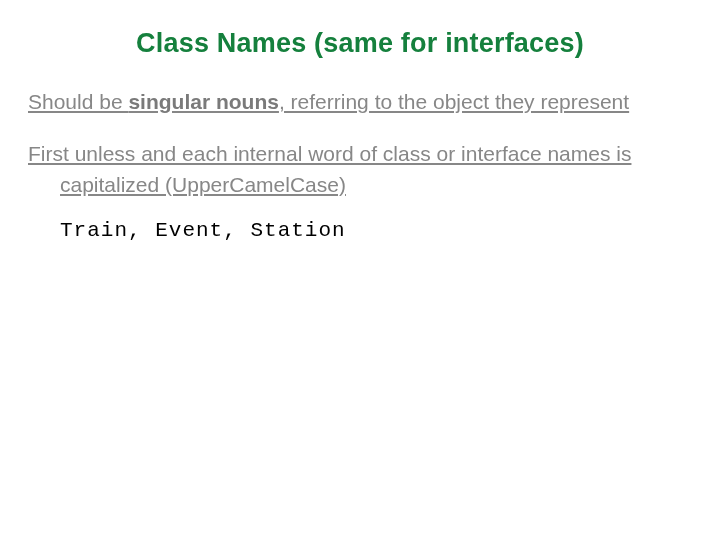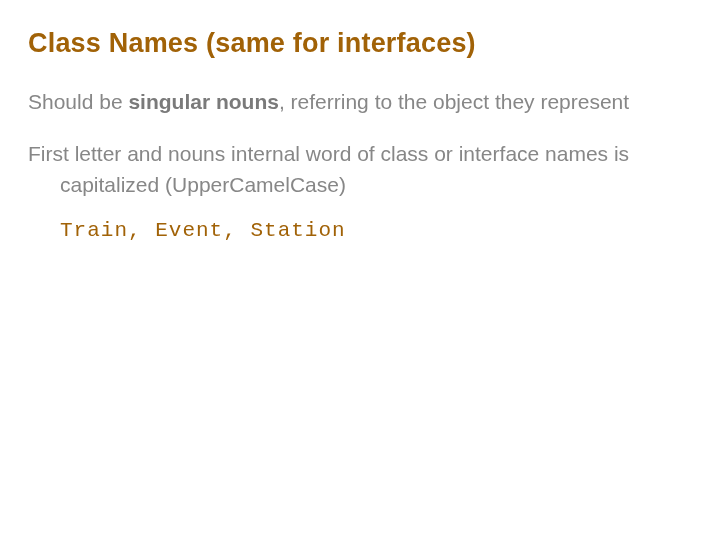--- a/index.html
+++ b/index.html
@@ -15,57 +15,59 @@
     box-sizing: border-box;
     width: 720px;
     height: 540px;
     padding: 28px 28px 20px 28px;
     position: relative;
   }
   .title {
     font-weight: 700;
     font-size: 27px;
     letter-spacing: 0.2px;
-    color: #a16207;
+    color: #15803d;
     margin: 0 0 28px 0;
+    text-align: center;
   }
   .body {
     color: #878787;
     font-size: 21px;
     line-height: 1.45;
   }
   .point {
     margin: 0 0 22px 0;
     text-indent: -32px;
     padding-left: 32px;
+    text-decoration: underline;
   }
   .code {
     font-family: "Courier New", Courier, monospace;
     font-size: 21px;
     letter-spacing: 1px;
-    color: #a16207;
+    color: #000000;
     margin: -6px 0 24px 32px;
   }
   .bold {
     font-weight: 700;
     color: #7a7a7a;
   }
 </style>
 </head>
 <body>
 
 <div class="slide">
   <h1 class="title">Class Names (same for interfaces)</h1>
 
   <div class="body">
 
     <p class="point">
       <span>Should be </span><span class="bold">singular nouns</span><span>, referring to the object they represent</span>
     </p>
 
-    <p class="point">First letter and nouns internal word of class or interface names is capitalized (UpperCamelCase)</p>
+    <p class="point">First unless and each internal word of class or interface names is capitalized (UpperCamelCase)</p>
 
     <div class="code">Train, Event, Station</div>
 
 
 
   </div>
 </div>
 
 </body></html>

